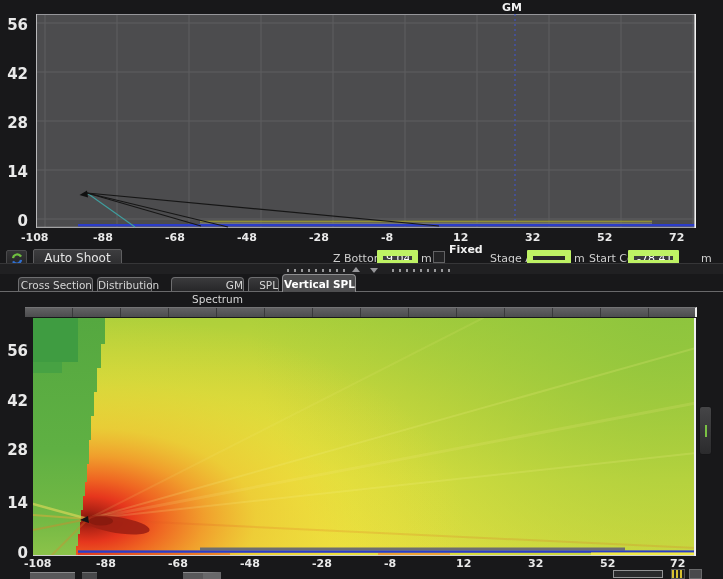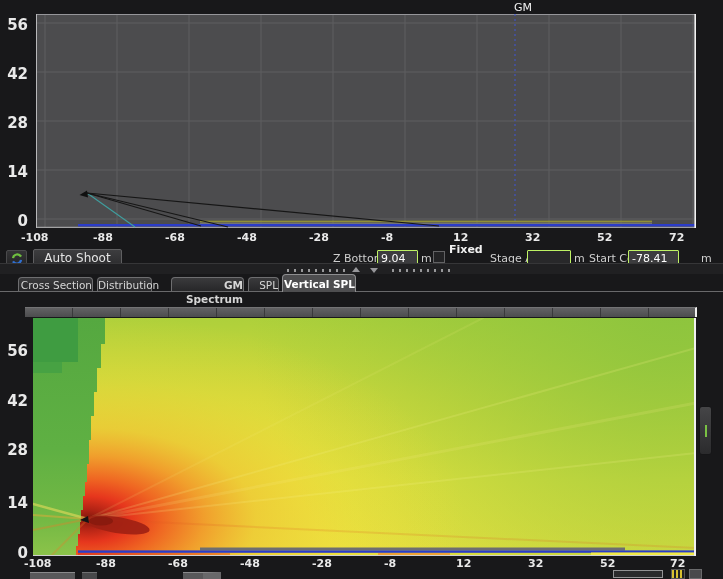--- a/index.html
+++ b/index.html
@@ -1,28 +1,28 @@
 <!DOCTYPE html>
 <html><head>
 <meta charset="utf-8">
 <style>
   html,body{margin:0;padding:0;background:#101012;}
   .app{position:relative;width:723px;height:579px;background:#18181a;overflow:hidden;
        font-family:"DejaVu Sans","Liberation Sans",sans-serif;-webkit-font-smoothing:antialiased;}
   .abs{position:absolute;}
   .tick{position:absolute;color:#e9e9e9;font-size:11px;font-weight:bold;text-align:left;width:48px;}
   .ytick{position:absolute;color:#e9e9e9;font-size:15px;font-weight:bold;text-align:right;width:26px;left:2px;}
-  .gm-label{position:absolute;color:#f2f2f2;font-size:11px;font-weight:normal;width:30px;text-align:right;}
+  .gm-label{position:absolute;color:#f2f2f2;font-size:11px;font-weight:bold;width:30px;text-align:left;}
   .btn{position:absolute;background:linear-gradient(#3d3d3f,#2a2a2c);border:1px solid #5f5f61;border-radius:2px;
        color:#e4e4e4;font-size:12px;text-align:center;line-height:17px;box-sizing:border-box;}
   .iconbtn{position:absolute;background:linear-gradient(#343436,#222224);border:1px solid #4a4a4c;border-radius:2px;
        display:flex;align-items:center;justify-content:center;box-sizing:border-box;}
   .lbl{position:absolute;color:#cfcfcf;font-size:11px;white-space:nowrap;}
   .lbl.bold{color:#f0f0f0;font-weight:bold;}
-  .field{position:absolute;height:16px;border:1px solid #bef264;border-radius:1px;background:#3c3c3e;color:#fff;
+  .field{position:absolute;height:16px;border:6px solid #bef264;border-radius:1px;background:#3c3c3e;color:#fff;
        font-size:11px;padding:0 3px;box-sizing:border-box;font-family:"DejaVu Sans",sans-serif;outline:none;}
   .field.dark{background:#28282a;}
   .checkbox{position:absolute;width:12px;height:12px;background:#232325;border:1px solid #626264;box-sizing:border-box;}
   .splitter{position:absolute;left:0;top:263px;width:723px;height:11px;background:#202022;border-top:1px solid #363638;box-sizing:border-box;}
   .dots{position:absolute;height:3px;background-image:repeating-linear-gradient(90deg,#98989a 0 2px,transparent 2px 7px);}
   .tri-up{position:absolute;width:0;height:0;border-left:4px solid transparent;border-right:4px solid transparent;border-bottom:5px solid #96969a;}
   .tri-down{position:absolute;width:0;height:0;border-left:4px solid transparent;border-right:4px solid transparent;border-top:5px solid #96969a;}
   .tabline{position:absolute;left:0;top:291px;width:723px;height:1px;background:#69696b;z-index:1;}
   .tab{position:absolute;top:277px;height:14px;background:linear-gradient(#3a3a3c,#272729);border:1px solid #6e6e70;border-bottom:none;
        border-radius:4px 4px 0 0;color:#d6d6d6;font-size:10.5px;text-align:right;line-height:14px;box-sizing:border-box;z-index:0;}
@@ -119,21 +119,21 @@
   <div class="splitter">
     <div class="dots" style="left:287px;top:5px;width:58px;"></div>
     <div class="tri-up" style="left:352px;top:3px;"></div>
     <div class="tri-down" style="left:370px;top:4px;"></div>
     <div class="dots" style="left:392px;top:5px;width:58px;"></div>
   </div>
 
   <div class="tabline"></div>
   <div class="tab" style="left:18px;width:75px;">Cross Section</div>
   <div class="tab" style="left:97px;width:55px;">Distribution</div>
-  <div class="tab" style="left:171px;width:73px;font-weight:bold;">GM Spectrum</div>
+  <div class="tab" style="left:171px;width:73px;">GM Spectrum</div>
   <div class="tab" style="left:248px;width:31px;">SPL</div>
   <div class="tab active" style="left:282px;width:74px;">Vertical SPL</div>
 
   <div class="ruler"></div>
 
   <div class="ytick" style="top:342px;">56</div>
   <div class="ytick" style="top:392px;">42</div>
   <div class="ytick" style="top:441px;">28</div>
   <div class="ytick" style="top:494px;">14</div>
   <div class="ytick" style="top:544px;">0</div>

